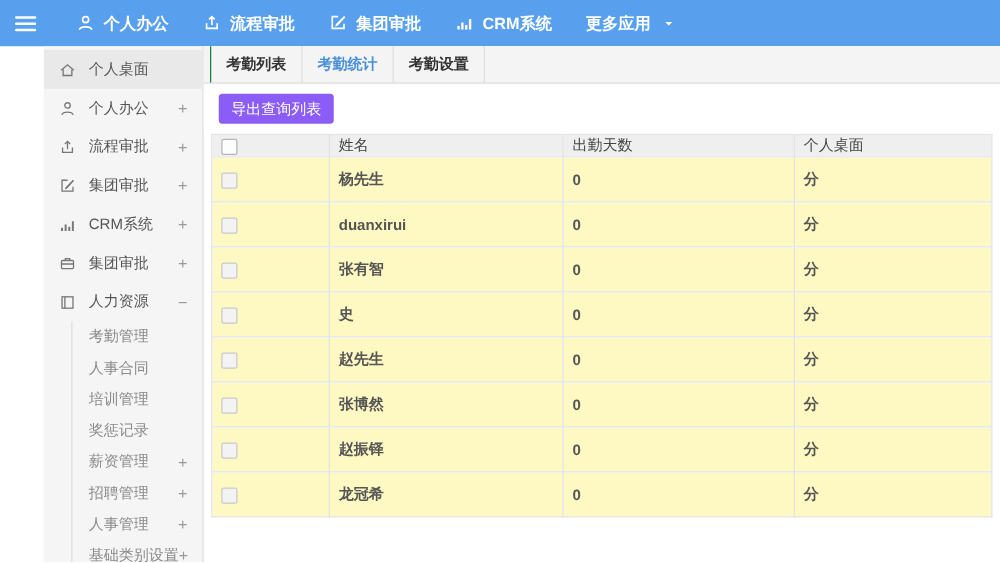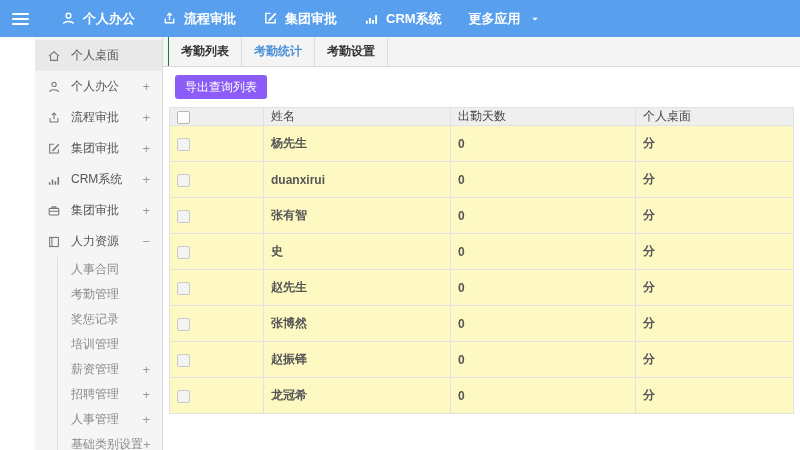--- a/index.html
+++ b/index.html
@@ -204,33 +204,33 @@
               <path d="M5.6 2.8v10.4"></path>
             </svg>
         </span>
         <span class="side-label">人力资源</span>
         <span class="side-expand">−</span>
       </div>
 
       <div class="side-sub">
 
       <div class="side-sub-item">
+          <span class="sub-label">考勤管理</span>
+          <span class="sub-expand"></span>
+        </div>
+          <div class="side-sub-item">
           <span class="sub-label">人事合同</span>
           <span class="sub-expand"></span>
         </div>
           <div class="side-sub-item">
-          <span class="sub-label">考勤管理</span>
+          <span class="sub-label">培训管理</span>
           <span class="sub-expand"></span>
         </div>
           <div class="side-sub-item">
           <span class="sub-label">奖惩记录</span>
-          <span class="sub-expand"></span>
-        </div>
-          <div class="side-sub-item">
-          <span class="sub-label">培训管理</span>
           <span class="sub-expand"></span>
         </div>
           <div class="side-sub-item">
           <span class="sub-label">薪资管理</span>
           <span class="sub-expand">+</span>
         </div>
           <div class="side-sub-item">
           <span class="sub-label">招聘管理</span>
           <span class="sub-expand">+</span>
         </div>

